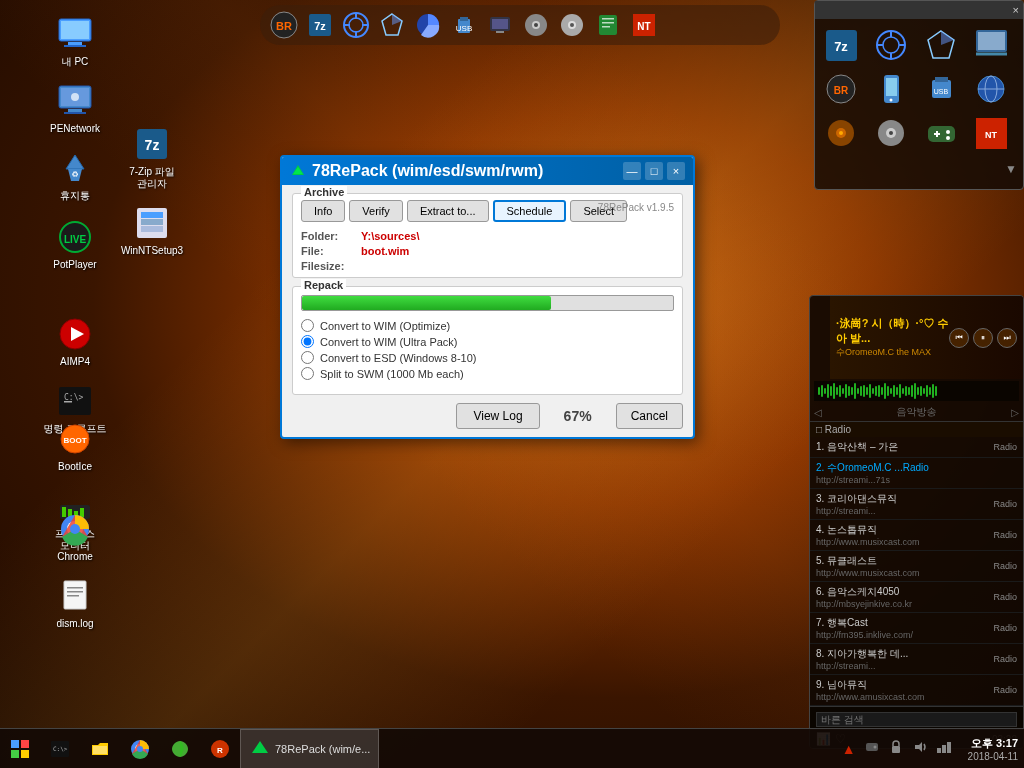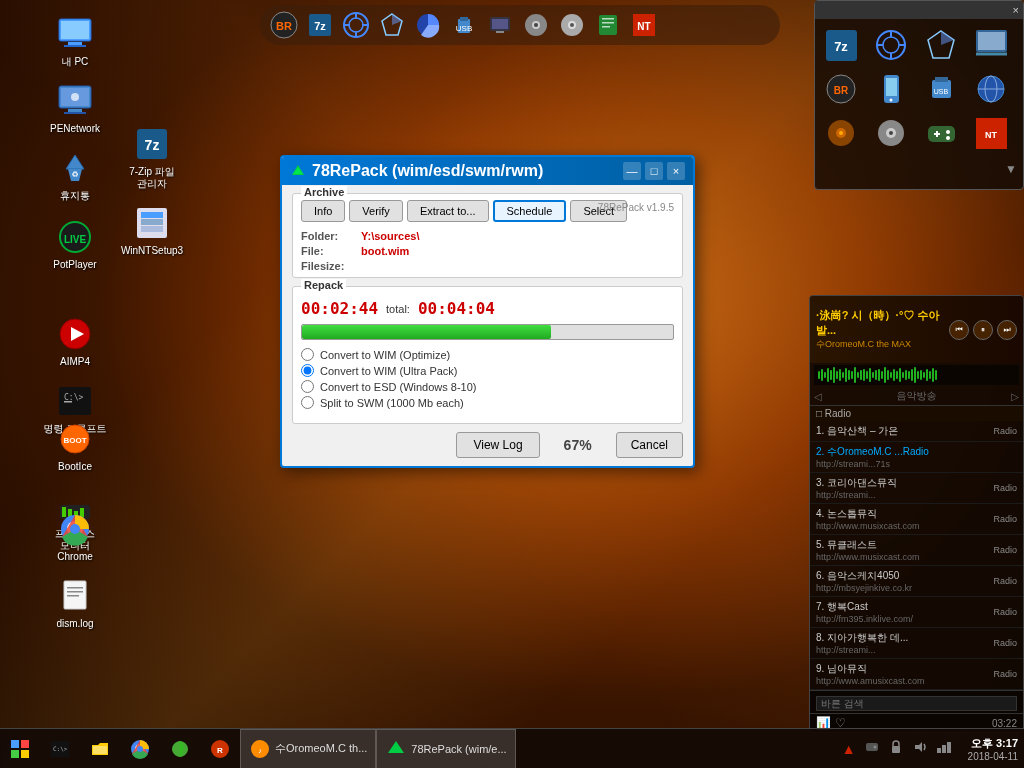--- a/index.html
+++ b/index.html
@@ -138,24 +138,25 @@
       right: 0;
       width: 215px;
       background: rgba(15,8,2,0.92);
       border: 1px solid #444;
       border-radius: 4px;
       overflow: hidden;
     }
 
     .music-player-header {
       background: linear-gradient(to right, #2a1500, #1a0800);
-      padding: 12px 6px;
+      padding: 20px 6px;
       display: flex;
       align-items: center;
       justify-content: space-between;
+      margin-left: 20px;
     }
 
     .music-player-title {
       color: #ffcc00;
       font-size: 11px;
       font-weight: bold;
     }
 
     .music-player-controls {
       display: flex;
@@ -1102,25 +1103,20 @@
         </div>
         <div class="file-info-row">
           <span class="file-info-label">Filesize:</span>
           <span class="file-info-value"></span>
         </div>
       </div>
 
       <div class="repack-section">
         <div class="repack-label">Repack</div>
 
-        <div class="repack-time-row">
-          <span class="repack-time">00:02:44</span>
-          <span class="repack-total">total:</span>
-          <span class="repack-total-time">00:04:04</span>
-        </div>
 
         <div class="progress-bar-container">
           <div class="progress-bar-fill" style="width: 67%;"></div>
         </div>
 
         <div class="radio-options">
           <label class="radio-option">
             <input type="radio" name="convert" style="">
             <span>Convert to WIM (Optimize)</span>
           </label>
@@ -1200,29 +1196,20 @@
 
     <div class="taskbar-item">
       <div class="taskbar-icon">
         <svg width="20" height="20" viewBox="0 0 20 20">
           <circle cx="10" cy="10" r="9" fill="#cc3300"></circle>
           <text x="10" y="14" text-anchor="middle" fill="white" font-size="8" font-weight="bold">R</text>
         </svg>
       </div>
     </div>
 
-    <div class="taskbar-item active">
-      <div class="taskbar-icon">
-        <svg width="20" height="20" viewBox="0 0 20 20">
-          <circle cx="10" cy="10" r="9" fill="#ff8c00"></circle>
-          <text x="10" y="14" text-anchor="middle" fill="white" font-size="7">♪</text>
-        </svg>
-      </div>
-      <span class="taskbar-label">수OromeoM.C th...</span>
-    </div>
 
     <div class="taskbar-item active">
       <div class="taskbar-icon">
         <svg width="20" height="20" viewBox="0 0 20 20">
           <polygon points="10,2 18,14 2,14" fill="#00cc44"></polygon>
         </svg>
       </div>
       <span class="taskbar-label">78RePack (wim/e...</span>
     </div>
 

